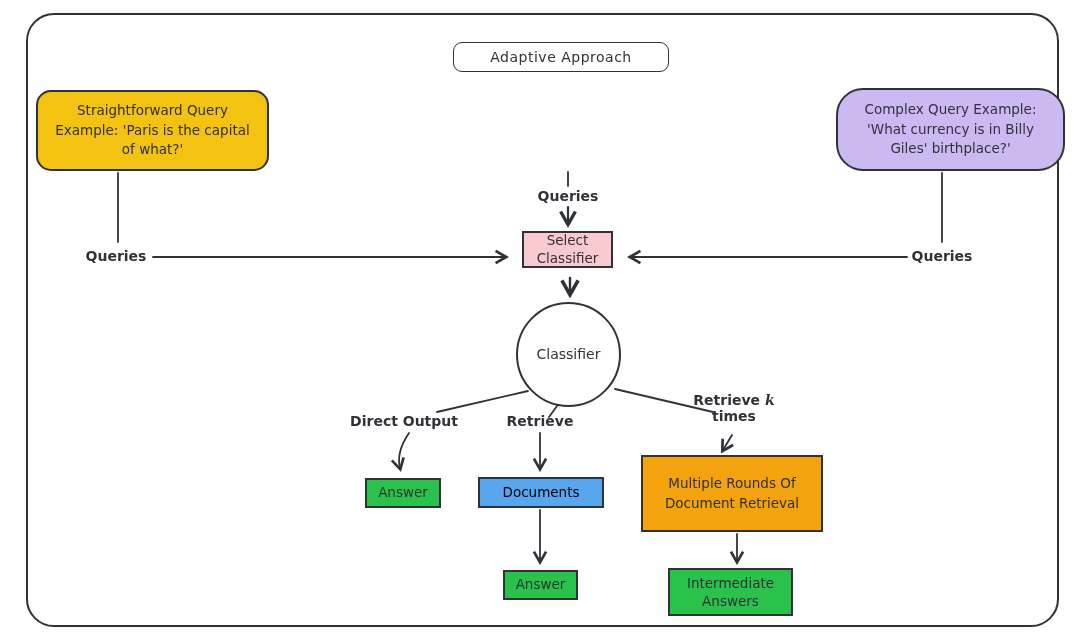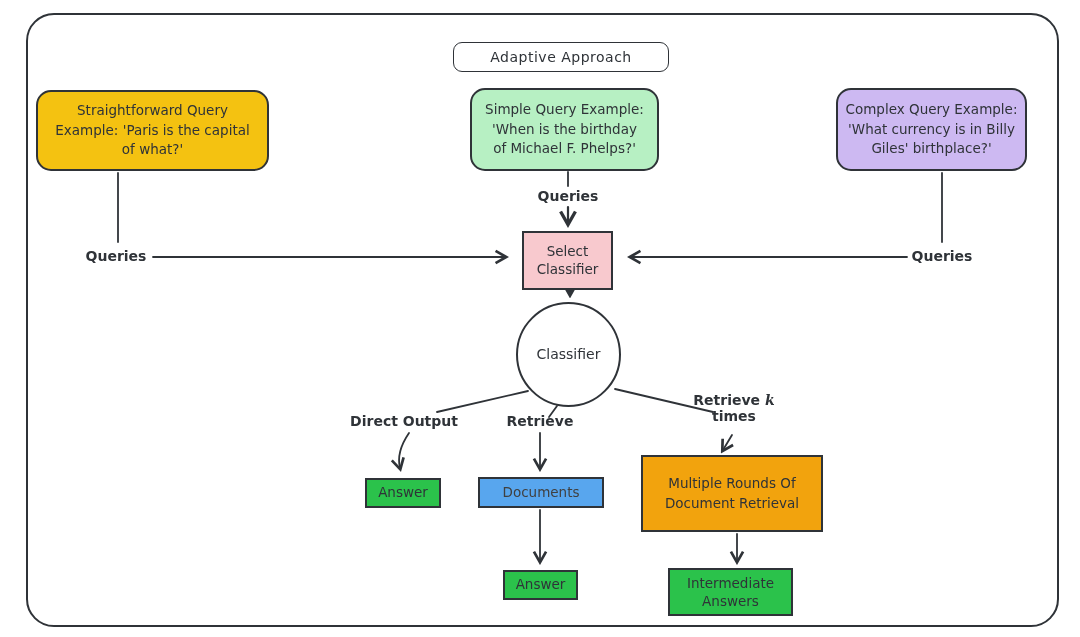--- a/index.html
+++ b/index.html
@@ -19,25 +19,25 @@
   .node{
     position:absolute; display:flex; align-items:center; justify-content:center;
     text-align:center; border:2px solid var(--ink); color:var(--ink);
     font-size:13.5px; line-height:1.45; white-space:pre-line; box-sizing:border-box;
     font-weight:500;
   }
   #title-box{left:453px; top:42px; width:216px; height:30px; border-radius:9px;
     border-width:1.5px; background:#fff; font-size:14px; letter-spacing:.5px;}
   #node-straightforward{left:36px; top:90px; width:233px; height:81px; border-radius:15px; background:var(--yellow);}
   #node-simple{left:470px; top:88px; width:189px; height:83px; border-radius:15px; background:var(--light-green);}
-  #node-complex{left:836px; top:88px; width:191px; height:83px; border-radius:15px; background:var(--purple);}
-  #node-select-classifier{left:522px; top:231px; width:91px; height:59px; background:var(--pink); line-height:1.3;}
+  #node-complex{left:836px; top:88px; width:229px; height:83px; border-radius:27px; background:var(--purple);}
+  #node-select-classifier{left:522px; top:231px; width:91px; height:37px; background:var(--pink); line-height:1.3;}
   #node-classifier{left:516px; top:302px; width:105px; height:105px; border-radius:50%; background:#fff; font-size:14px;}
   #node-answer-direct{left:365px; top:478px; width:76px; height:30px; background:var(--green);}
-  #node-documents{left:478px; top:477px; width:126px; height:31px; background:var(--blue); color:#404040;}
+  #node-documents{left:478px; top:477px; width:126px; height:31px; background:var(--blue); color:#000000;}
   #node-multi-round{left:641px; top:455px; width:182px; height:77px; background:var(--orange);}
   #node-answer-retrieve{left:503px; top:570px; width:75px; height:30px; background:var(--green);}
   #node-intermediate{left:668px; top:568px; width:125px; height:48px; background:var(--green); line-height:1.35;}
   .edge-label{position:absolute; font-size:14px; color:var(--ink); text-align:center; font-weight:700;}
   #lbl-queries-left{left:83px; top:248px; width:66px;}
   #lbl-queries-top{left:535px; top:188px; width:66px;}
   #lbl-queries-right{left:909px; top:248px; width:66px;}
   #lbl-direct-output{left:342px; top:413px; width:116px;text-align:right;}
   #lbl-retrieve{left:505px; top:413px; width:70px;}
   #lbl-retrieve-k{left:670px; top:392px; width:128px;}
@@ -73,23 +73,20 @@
       <path d="M540 510 V561" marker-end="url(#ah)"></path>
       <path d="M737 534 V561" marker-end="url(#ah)"></path>
     </g>
   </svg>
 
   <div class="node" id="node-straightforward">Straightforward Query
 Example: 'Paris is the capital
 of what?'</div>
 
   <div class="node" id="title-box">Adaptive Approach</div>
-  <div class="node" id="node-simple">Simple Query Example:
-'When is the birthday
-of Michael F. Phelps?'</div>
   <div class="node" id="node-complex">Complex Query Example:
 'What currency is in Billy
 Giles' birthplace?'</div>
 
   <div class="node" id="node-select-classifier">Select
 Classifier</div>
   <div class="node" id="node-classifier">Classifier</div>
 
   <div class="node" id="node-answer-direct">Answer</div>
   <div class="node" id="node-documents">Documents</div>

